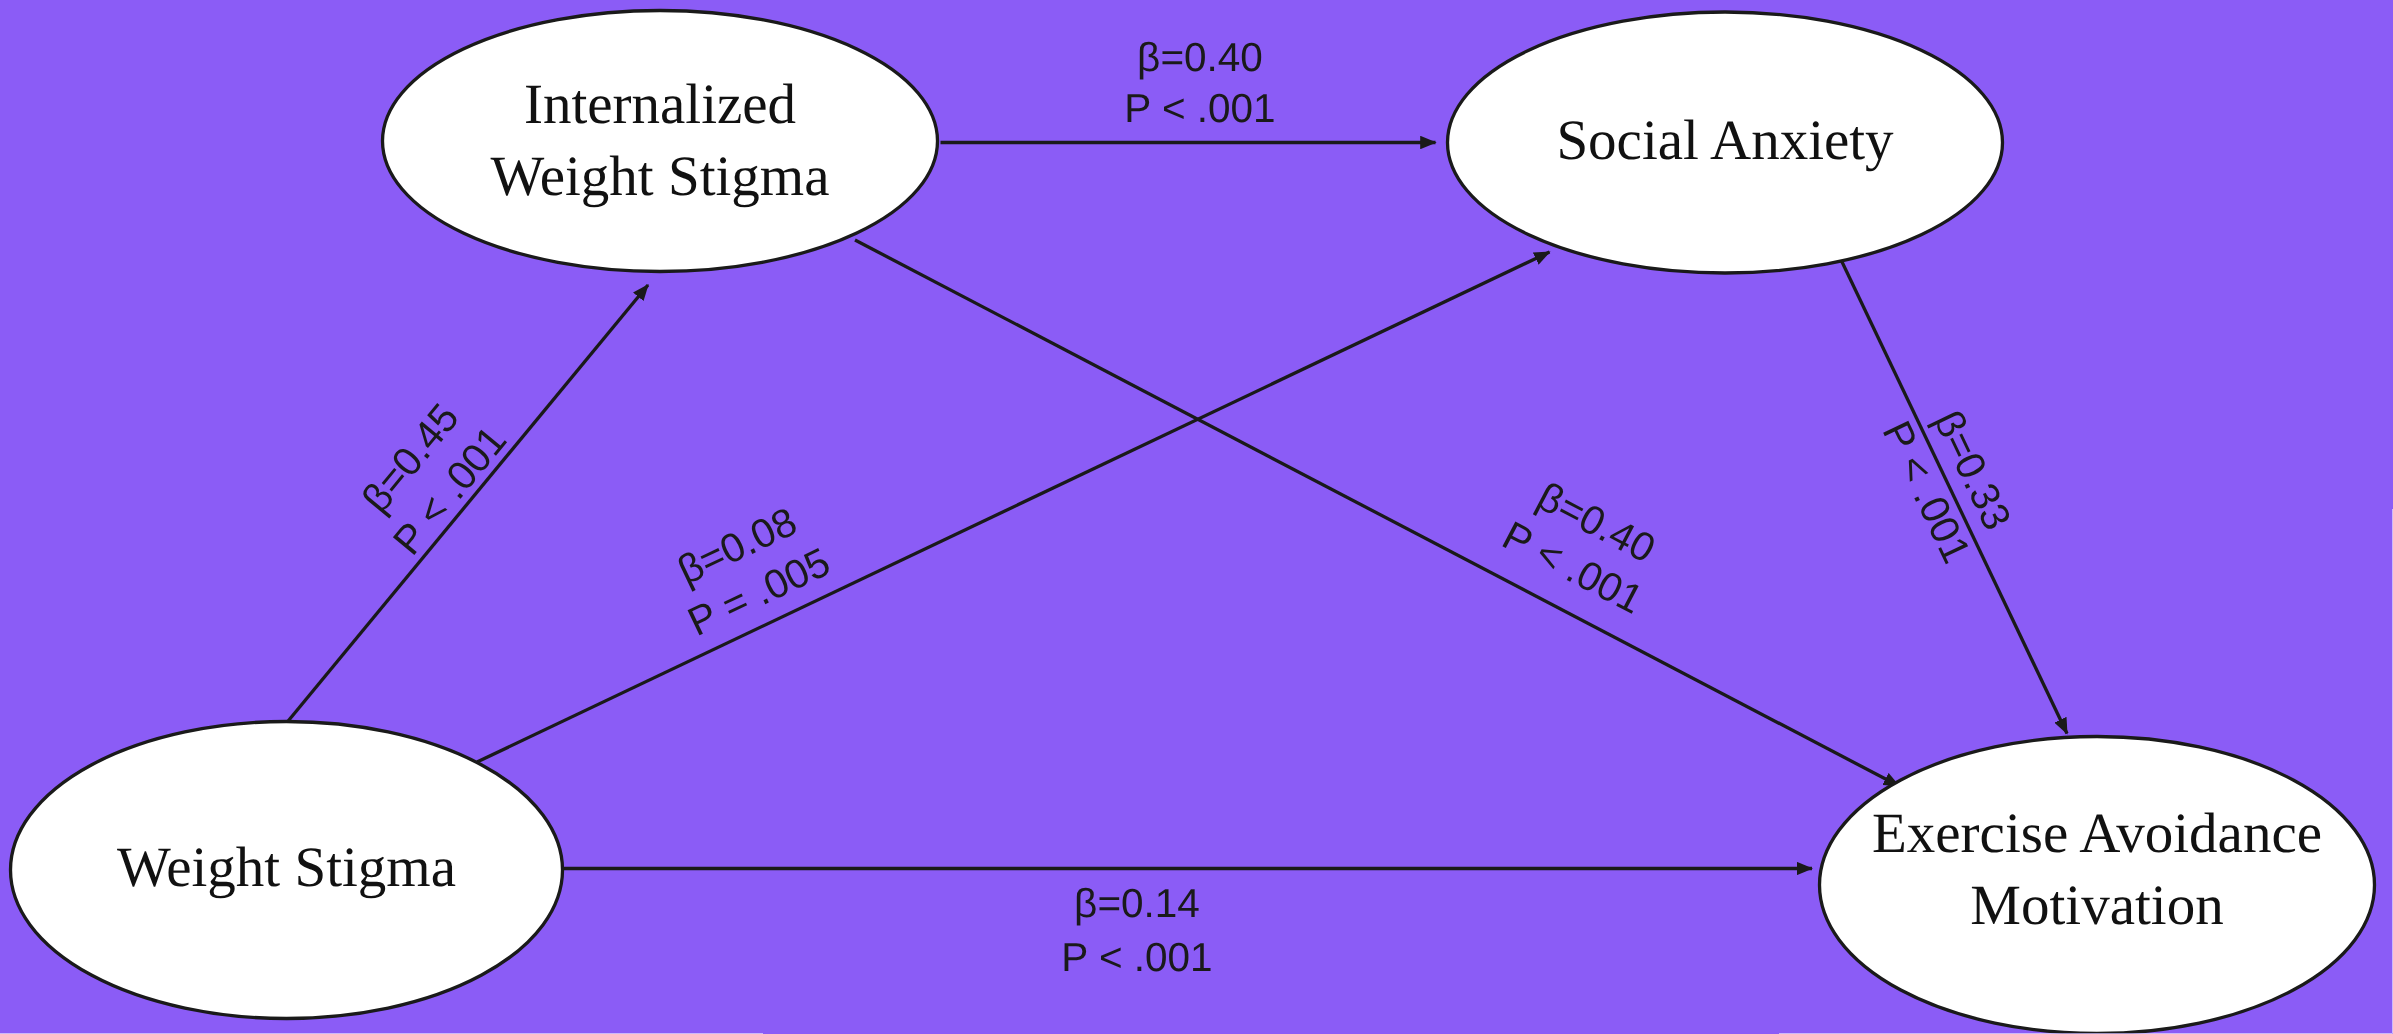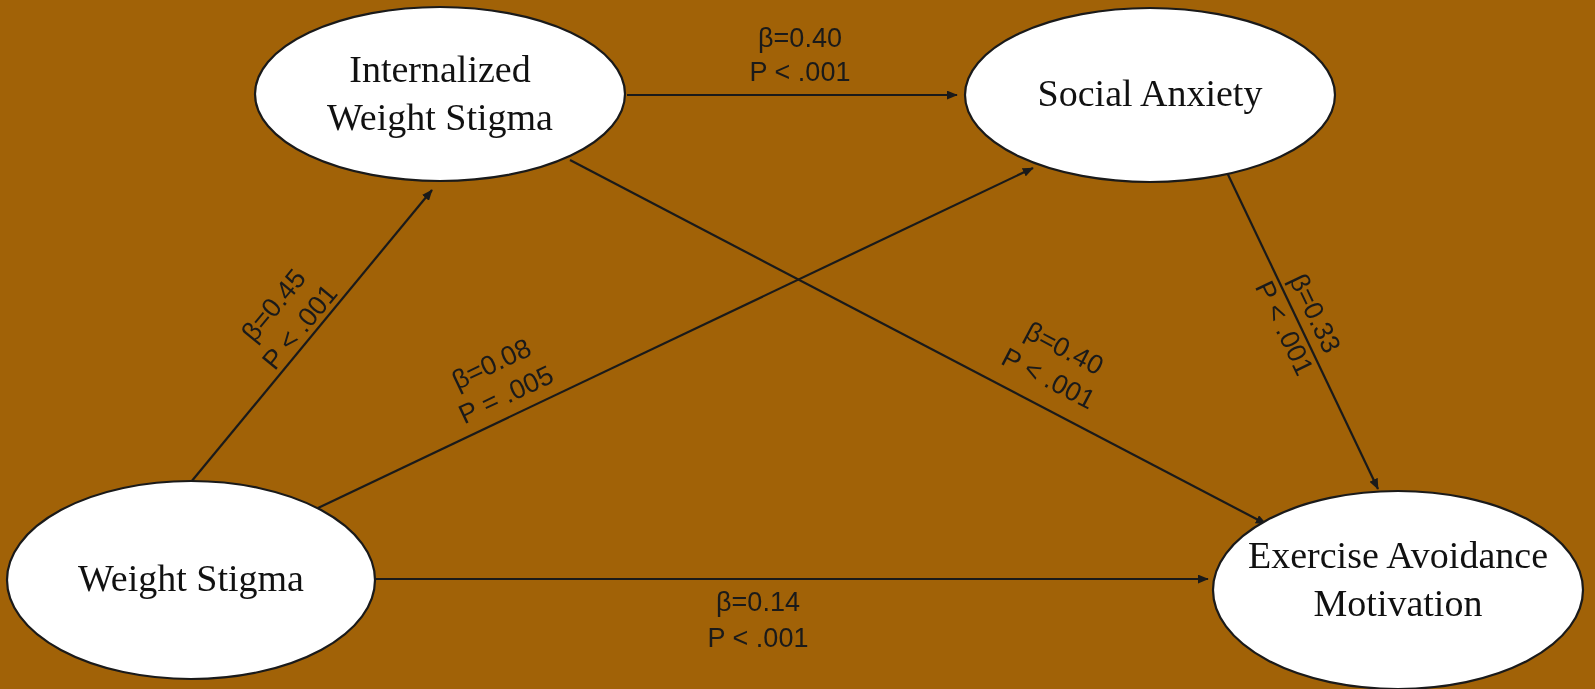--- a/index.html
+++ b/index.html
@@ -4,21 +4,21 @@
 <style>
   html, body {
     margin: 0;
     padding: 0;
     background: #ffffff;
   }
   #diagram-root {
     position: relative;
     width: 1595px;
     height: 689px;
-    background: #a16207;
+    background: #8b5cf6;
     overflow: hidden;
     font-family: "Liberation Serif", "DejaVu Serif", serif;
   }
   svg#path-diagram {
     display: block;
     width: 1595px;
     height: 689px;
   }
   .node-ellipse {
     fill: #ffffff;

